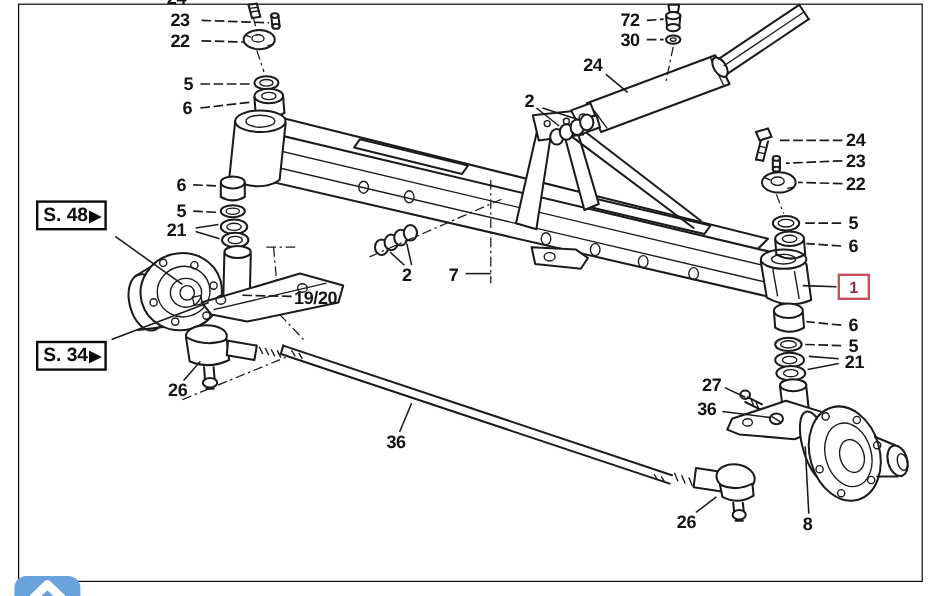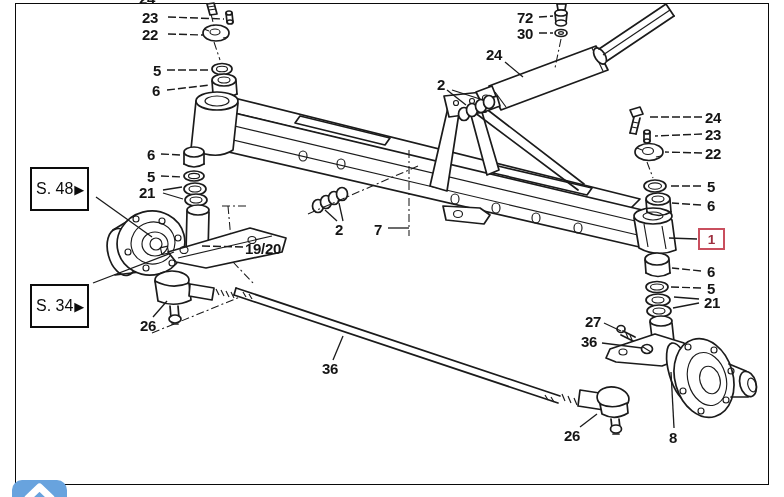--- a/index.html
+++ b/index.html
@@ -9,22 +9,22 @@
          box-sizing:border-box;}
   svg.art{position:absolute;left:0;top:0;}
   .ln{stroke:#1b1b1b;stroke-width:1.7;fill:none;stroke-linecap:round;stroke-linejoin:round;}
   .lnf{stroke:#1b1b1b;stroke-width:1.7;fill:#fff;stroke-linejoin:round;}
   .thin{stroke:#1b1b1b;stroke-width:1.15;fill:none;}
   .lead{stroke:#1b1b1b;stroke-width:1.4;fill:none;stroke-dasharray:8 3;}
   .leads{stroke:#1b1b1b;stroke-width:1.3;fill:none;}
   .dd{stroke:#1b1b1b;stroke-width:1.05;fill:none;stroke-dasharray:8 3 2 3;}
   .co{position:absolute;font-weight:700;font-size:15px;color:#141414;letter-spacing:-.3px;
       white-space:nowrap;line-height:1;}
-  .sbox{position:absolute;background:#fff;border:2.6px solid #0c0c0c;height:44px;box-sizing:border-box;
-        display:flex;align-items:center;padding:0 3px 0 4px;font-weight:400;font-size:16px;color:#0c0c0c;}
+  .sbox{position:absolute;background:#fff;border:2.6px solid #0c0c0c;height:25px;box-sizing:border-box;
+        display:flex;align-items:center;padding:0 3px 0 4px;font-weight:700;font-size:16px;color:#0c0c0c;}
   .sbox .tri{font-size:13px;margin-left:1px;}
   .hl{position:absolute;border:2px solid var(--accent,#c94f5e);background:#fff;width:27px;height:22px;
       box-sizing:border-box;display:flex;align-items:center;justify-content:center;
       font-weight:700;font-size:13.5px;color:#9c2e3e;}
   .scrollbtn{position:absolute;left:12px;top:480px;width:55px;height:30px;border:none;padding:0;
       background:var(--btn,#68a3de);border-radius:10px;cursor:pointer;}
 </style>
 </head>
 <body>
 

